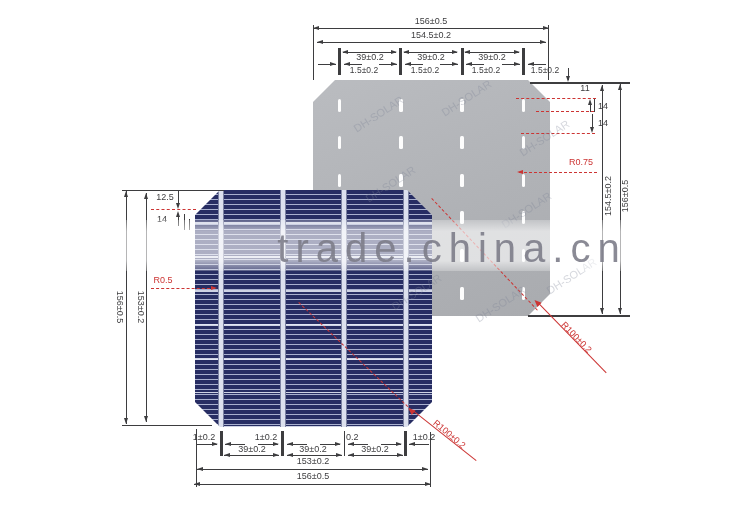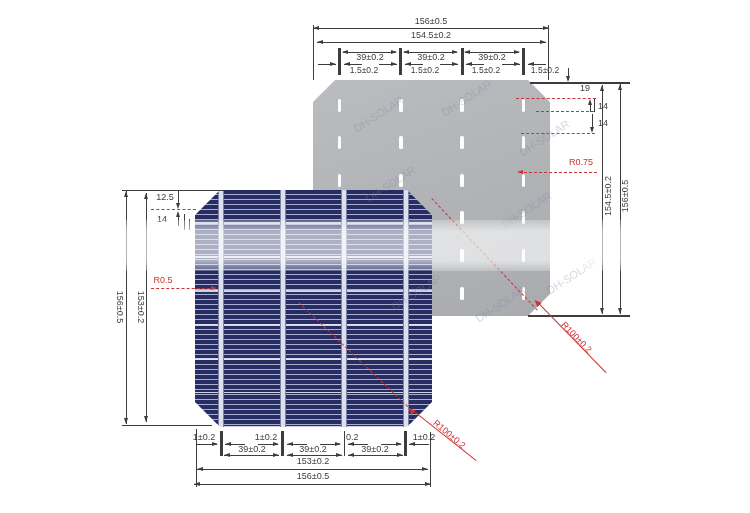--- a/index.html
+++ b/index.html
@@ -143,21 +143,21 @@
   <div class="ah au" style="left:599.5px;top:85px;"></div>
   <div class="ah ad" style="left:599.5px;top:308px;"></div>
   <div class="vl" style="left:620px;top:84px;height:230px;"></div>
   <div class="ah au" style="left:617.5px;top:84px;"></div>
   <div class="ah ad" style="left:617.5px;top:308px;"></div>
   <div class="vtext rot-ccw" style="left:578px;top:191px;">154.5±0.2</div>
   <div class="vtext rot-ccw" style="left:595px;top:191px;">156±0.5</div>
 
   <div class="vl" style="left:568px;top:68px;height:12px;"></div>
   <div class="ah ad" style="left:565.5px;top:76px;"></div>
-  <div class="lbl cc" style="left:585px;top:84px;">19</div>
+  <div class="lbl cc" style="left:585px;top:84px;">11</div>
   <div class="vl" style="left:590px;top:102px;height:10px;"></div>
   <div class="ah au" style="left:587.5px;top:99px;"></div>
   <div class="vl" style="left:594px;top:99px;height:13px;"></div>
   <div class="lbl" style="left:598px;top:102px;">14</div>
   <div class="vl" style="left:592px;top:114px;height:14px;"></div>
   <div class="ah ad" style="left:589.5px;top:127px;"></div>
   <div class="lbl" style="left:598px;top:119px;">14</div>
   <div class="rdash" style="left:516px;top:98px;width:80px;"></div>
   <div class="rdash" style="left:536px;top:111px;width:58px;"></div>
   <div class="rdash" style="left:521px;top:133px;width:74px;"></div>
@@ -265,14 +265,15 @@
       <div class="brand" style="left: 350px; top: 108px;">DH-SOLAR</div>
       <div class="brand" style="left: 438px; top: 92px;">DH-SOLAR</div>
       <div class="brand" style="left: 516px; top: 132px;">DH-SOLAR</div>
       <div class="brand" style="left: 362px; top: 178px;">DH-SOLAR</div>
       <div class="brand" style="left: 498px; top: 204px;">DH-SOLAR</div>
       <div class="brand" style="left: 388px; top: 286px;">DH-SOLAR</div>
       <div class="brand" style="left: 472px; top: 298px;">DH-SOLAR</div>
       <div class="brand" style="left: 543px; top: 270px;">DH-SOLAR</div>
     </div>
   <div id="wm-band"></div>
+  <div id="wm-site">trade.china.cn</div>
 
 </div>
 
 </body></html>

